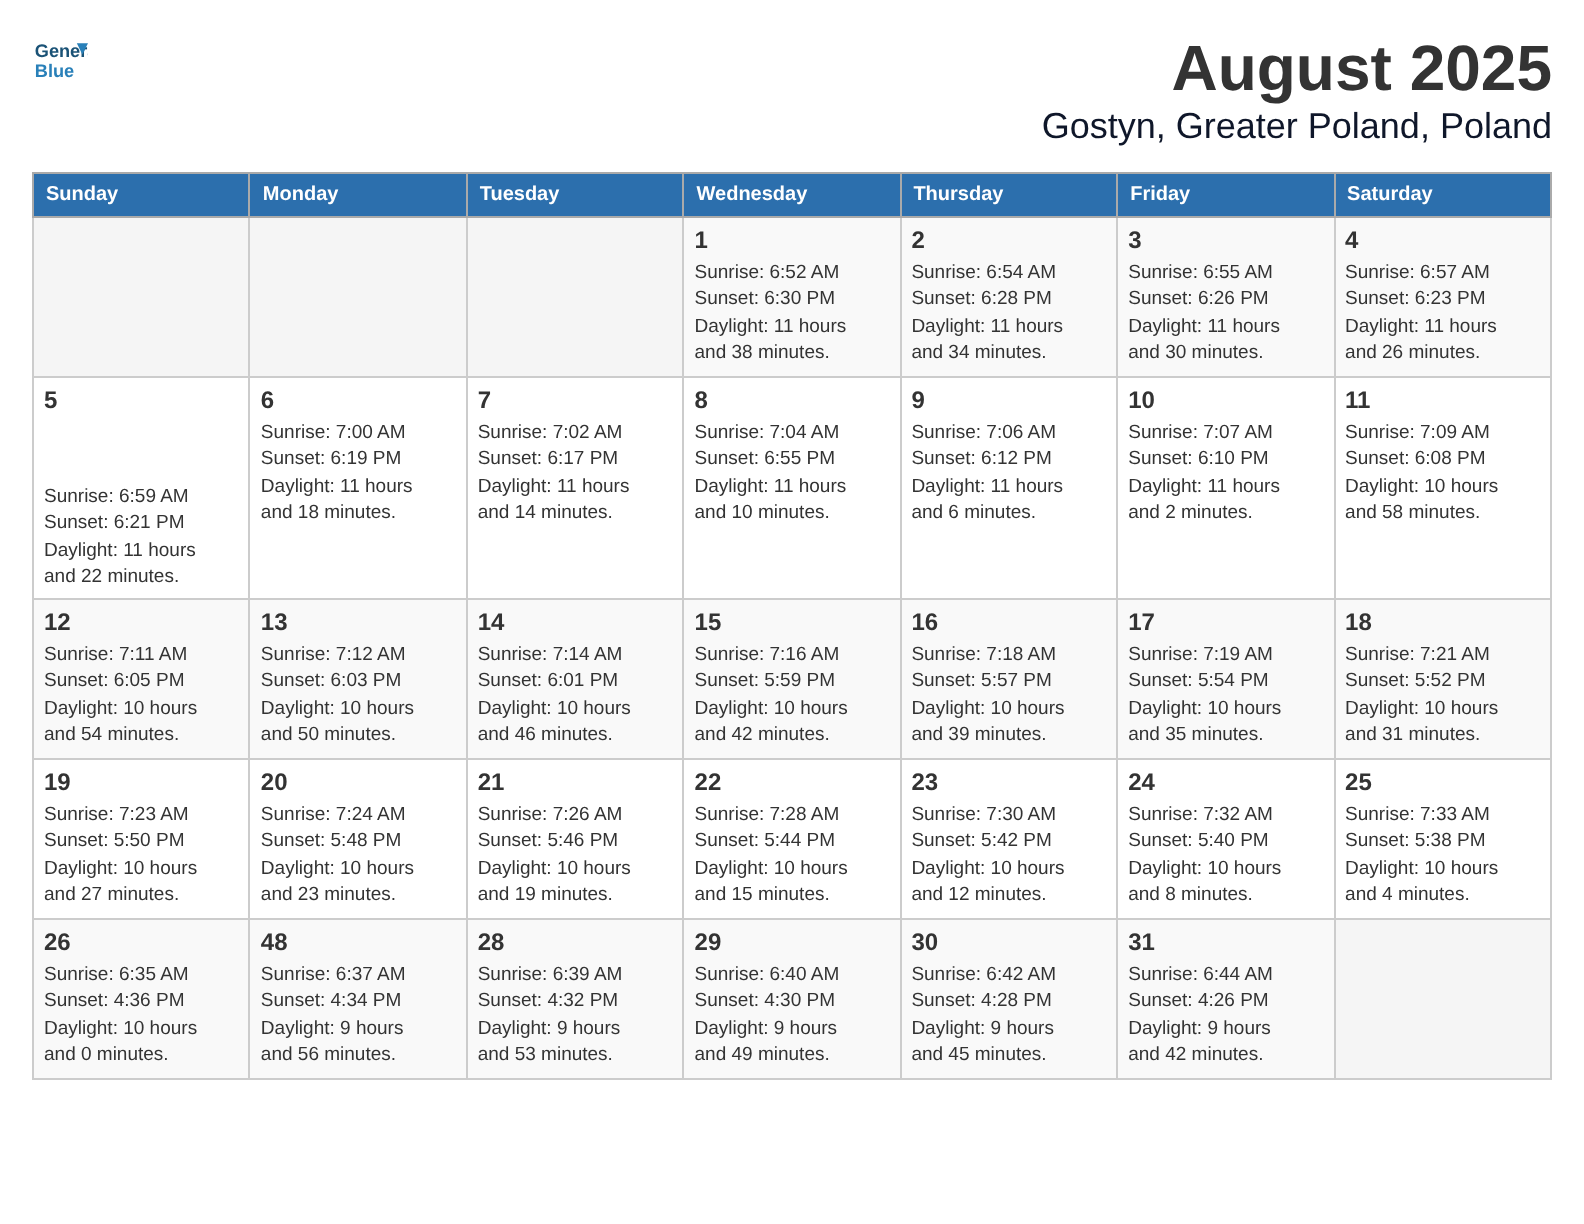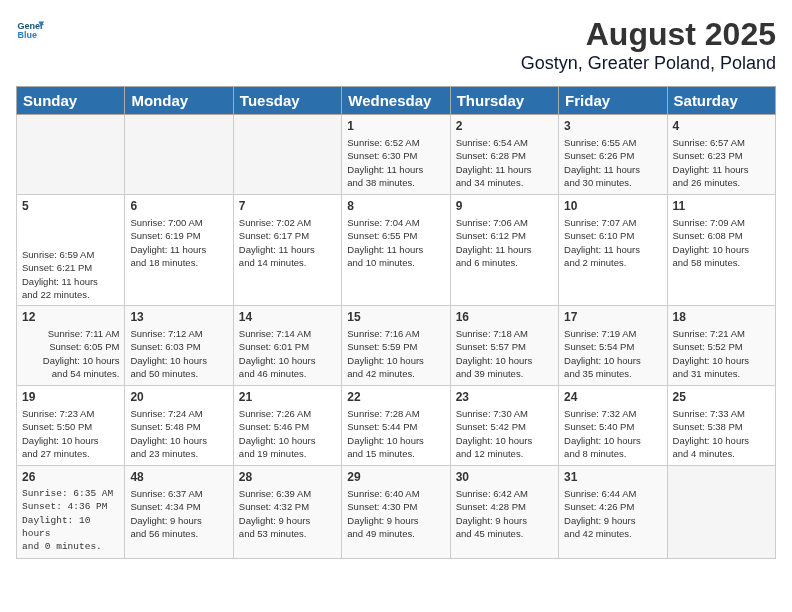--- a/index.html
+++ b/index.html
@@ -40,21 +40,21 @@
     table {
       width: 100%;
       border-collapse: collapse;
       font-size: 10px;
     }
     thead tr th {
       background-color: #2c6fad;
       color: #fff;
       text-align: left;
       padding: 5px 6px;
-      font-size: 15px;
+      font-size: 10px;
       font-weight: bold;
       border: 1px solid #aaa;
     }
     tbody tr td {
       vertical-align: top;
       border: 1px solid #ccc;
       padding: 4px 5px;
       height: 80px;
       width: 108px;
       background: #fff;
@@ -187,21 +187,21 @@
           <div class="day-number">11</div>
           <div class="day-content" style="white-space: pre-line;">Sunrise: 7:09 AM
 Sunset: 6:08 PM
 Daylight: 10 hours
 and 58 minutes.</div>
         </td>
       </tr>
       <tr>
         <td>
           <div class="day-number">12</div>
-          <div class="day-content" style="white-space: pre-line; text-align: right;">Sunrise: 7:11 AM
+          <div class="day-content" style="white-space: pre-line;">Sunrise: 7:11 AM
 Sunset: 6:05 PM
 Daylight: 10 hours
 and 54 minutes.</div>
         </td>
         <td>
           <div class="day-number">13</div>
           <div class="day-content" style="white-space: pre-line;">Sunrise: 7:12 AM
 Sunset: 6:03 PM
 Daylight: 10 hours
 and 50 minutes.</div>
@@ -289,21 +289,21 @@
           <div class="day-number">25</div>
           <div class="day-content" style="white-space: pre-line;">Sunrise: 7:33 AM
 Sunset: 5:38 PM
 Daylight: 10 hours
 and 4 minutes.</div>
         </td>
       </tr>
       <tr>
         <td>
           <div class="day-number">26</div>
-          <div class="day-content" style="white-space: pre-line; font-family: Liberation Mono, monospace;">Sunrise: 6:35 AM
+          <div class="day-content" style="white-space: pre-line;">Sunrise: 6:35 AM
 Sunset: 4:36 PM
 Daylight: 10 hours
 and 0 minutes.</div>
         </td>
         <td>
           <div class="day-number">48</div>
           <div class="day-content" style="white-space: pre-line;">Sunrise: 6:37 AM
 Sunset: 4:34 PM
 Daylight: 9 hours
 and 56 minutes.</div>

